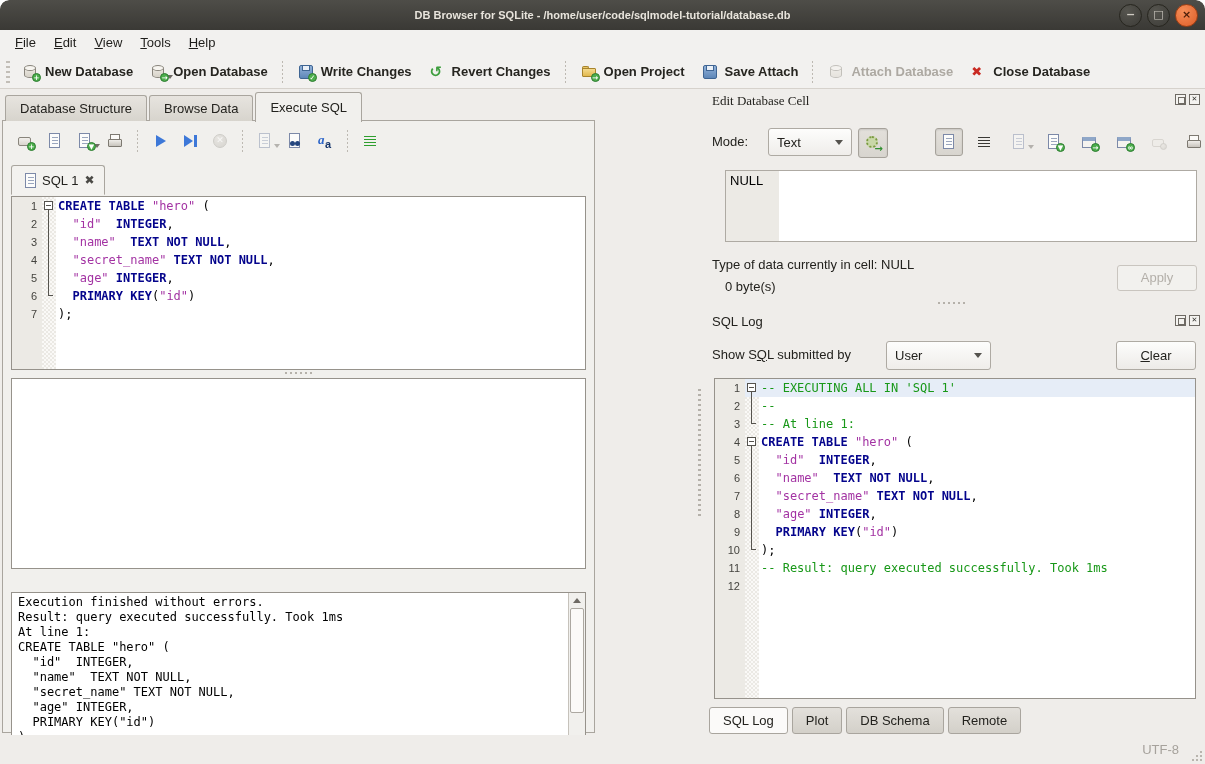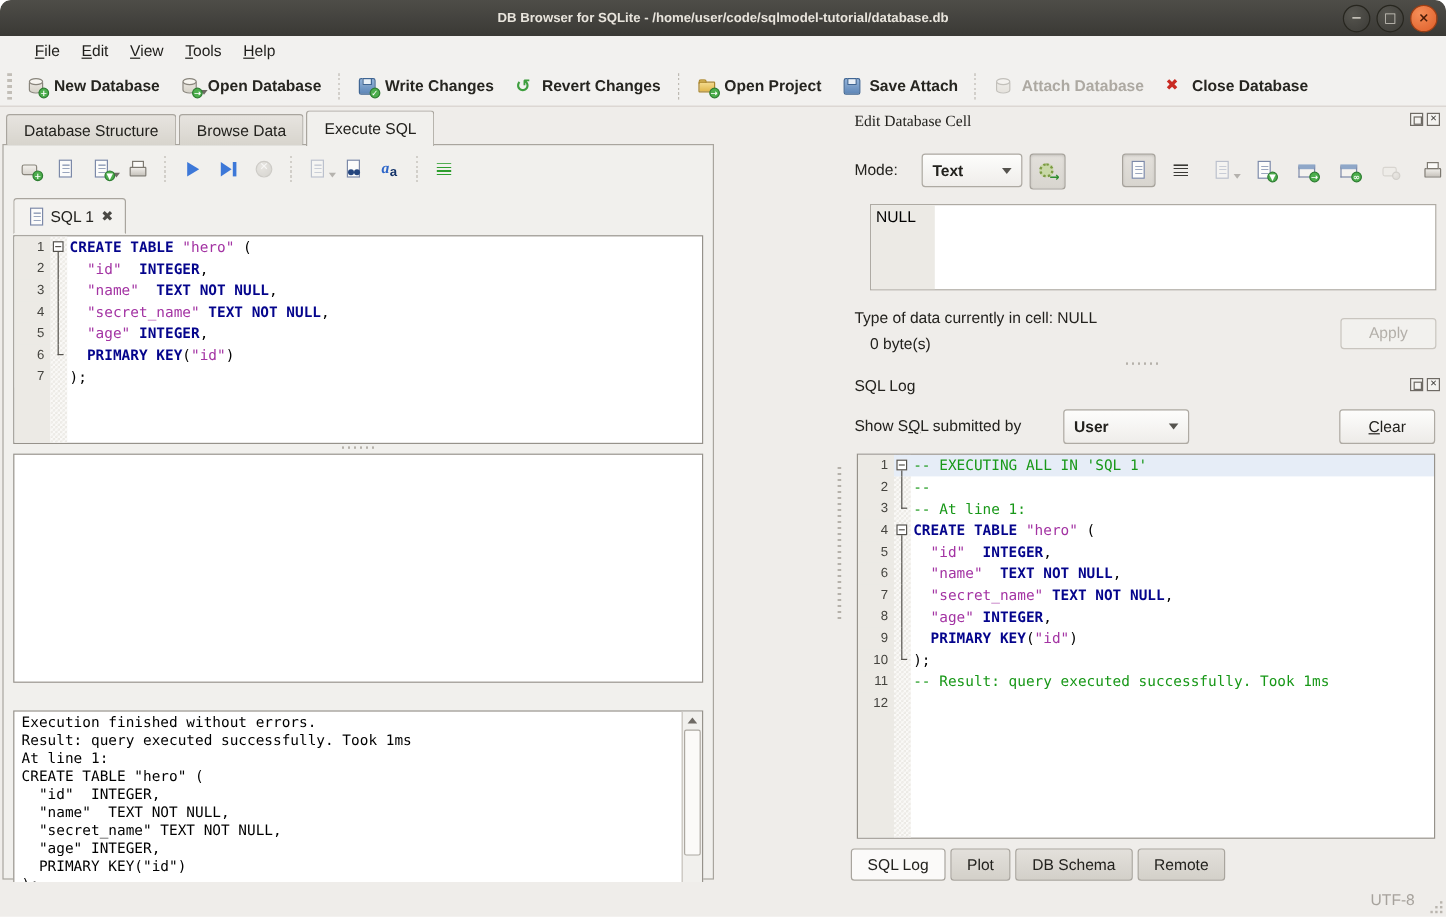--- a/index.html
+++ b/index.html
@@ -9,21 +9,21 @@
   .titlebar{position:absolute;left:0;top:0;right:0;height:30px;
     background:linear-gradient(#4E4D48,#3A3935);border-bottom:1px solid #23221F;
     border-radius:9px 9px 0 0;display:flex;align-items:center;justify-content:center;}
   .title-text{color:#E8E4DC;font-size:11px;font-weight:bold;}
   .win-controls{position:absolute;right:7px;top:4px;display:flex;gap:5px;}
   .win-btn{width:21px;height:21px;border-radius:50%;background:radial-gradient(circle at 35% 30%,#56554F,#3C3B37);
     border:1px solid #27261F;color:#CFCBC3;font:bold 11px/19px "DejaVu Sans",sans-serif;text-align:center;}
   .win-btn.close{background:radial-gradient(circle at 35% 30%,#F58E58,#DD5D28);color:#4A1D08;border-color:#9C3E14;}
   
   .menubar{position:absolute;left:0;top:30px;right:0;height:25px;background:#F2F1EF;
-    display:flex;align-items:center;padding-left:20px;font-size:13px;color:#1F1E1B;}
+    display:flex;align-items:center;padding-left:6px;font-size:13px;color:#1F1E1B;}
   .menu-item{padding:3px 9px;}
   .toolbar{position:absolute;left:0;top:55px;right:0;height:33px;background:#F2F1EF;
     border-bottom:1px solid #D6D2CC;display:flex;align-items:center;padding:0 3px;}
   .tb-grip{width:4px;height:22px;margin:0 3px;
     background:repeating-linear-gradient(#C2BEB7 0 2px,transparent 2px 5px);}
   .tb-sep{width:1px;height:22px;margin:0 6px;
     background:repeating-linear-gradient(#BDB9B2 0 2px,transparent 2px 4px);}
   .tb-btn{display:flex;align-items:center;gap:6px;padding:4px 8px;font-size:13px;font-weight:bold;color:#262520;}
   .tb-btn.disabled{color:#ADA9A2;}
   .tb-btn.disabled .ic{opacity:.45;}
@@ -156,21 +156,21 @@
   .vgrip{position:absolute;left:-1px;top:300px;height:130px;width:3px;
     background:repeating-linear-gradient(#B5B1AA 0 2px,transparent 2px 5px);}
   .dock-title{position:absolute;left:13px;font-size:13px;color:#23221E;}
   .dock-btns{position:absolute;right:5px;display:flex;gap:3px;}
   .dock-btn{width:11px;height:11px;border:1px solid #6E6A64;position:relative;background:#F4F3F0;box-sizing:border-box;}
   .dock-btn.float::after{content:"";position:absolute;left:2px;top:2px;width:5px;height:5px;border:1px solid #6E6A64;}
   .dock-btn.close::after{content:"✕";position:absolute;left:0;top:0;width:9px;text-align:center;
     font:bold 7px/9px "DejaVu Sans",sans-serif;color:#3A3935;}
   .label13{font-size:13px;color:#23221E;}
   .select{position:absolute;display:flex;align-items:center;border:1px solid #AEAAA3;border-radius:3px;
-    background:linear-gradient(#FDFDFC,#EFEDEA);font-size:13px;color:#23221E;padding:0 8px;box-sizing:border-box;font-weight:bold;}
+    background:linear-gradient(#FDFDFC,#EFEDEA);font-size:13px;color:#23221E;padding:0 8px;box-sizing:border-box;}
   .select .scaret{position:absolute;right:8px;border-left:4px solid transparent;border-right:4px solid transparent;
     border-top:5px solid #55534E;}
   .btn{position:absolute;border:1px solid #AEAAA3;border-radius:3px;text-align:center;font-size:13px;color:#23221E;
     background:linear-gradient(#FDFDFC,#EDEBE8);box-sizing:border-box;}
   .btn.disabled{color:#B3AFA9;background:#F2F1EE;border-color:#C9C5BF;}
   .cellbox{position:absolute;background:#FFF;border:1px solid #AEAAA3;}
   .cellbox .gutter{position:absolute;left:0;top:0;bottom:0;width:53px;background:#ECEAE5;}
   .cellbox .cellval{position:absolute;left:4px;top:2px;font-size:13px;color:#000;z-index:1;}
   .rsplit{position:absolute;left:0;right:0;height:8px;}
   .rsplit::after{content:"";position:absolute;left:50%;top:3px;width:28px;height:2px;margin-left:-14px;

